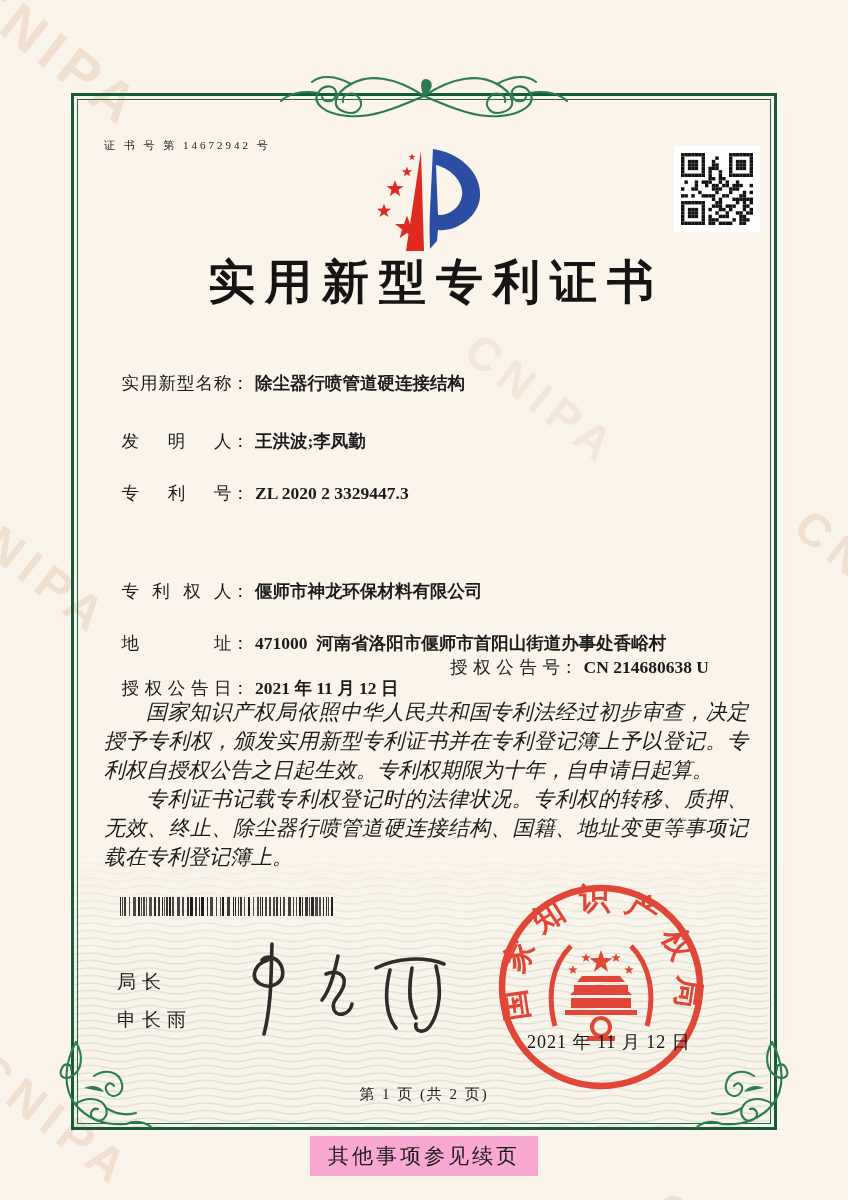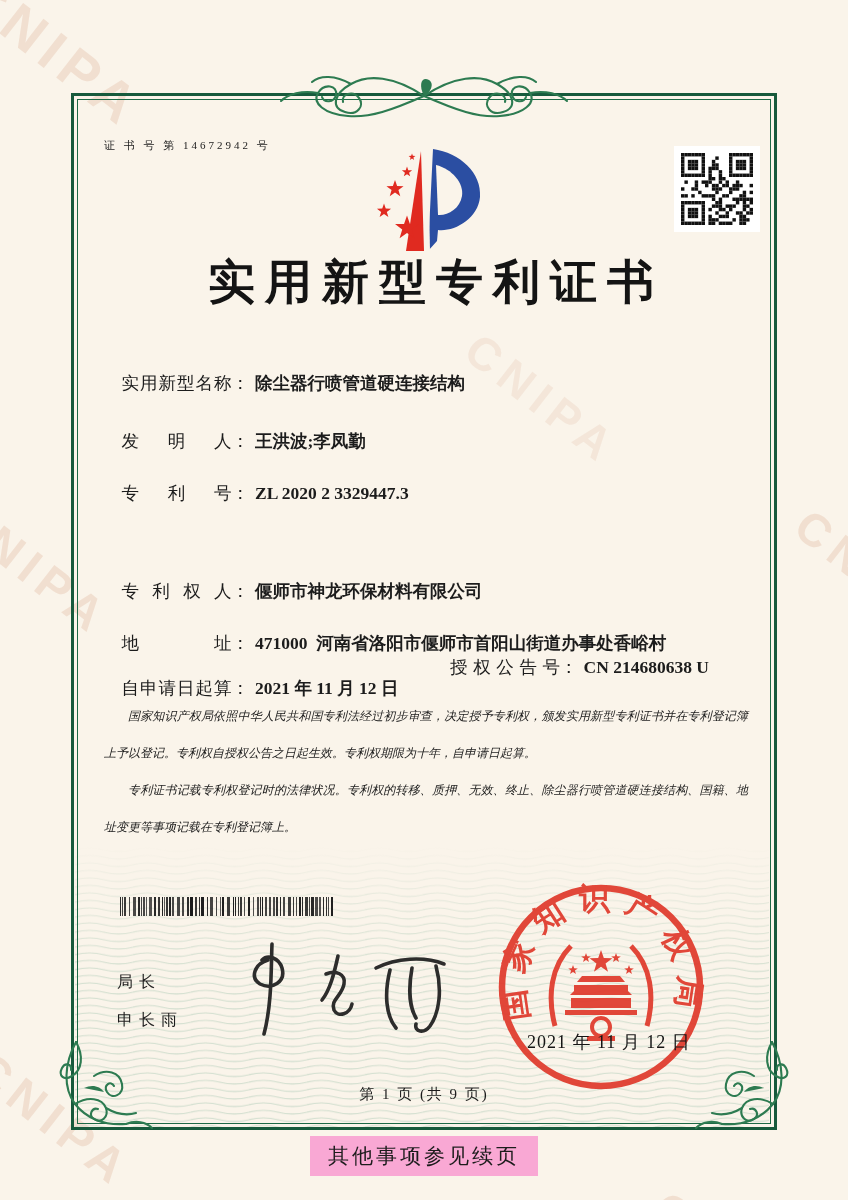--- a/index.html
+++ b/index.html
@@ -41,26 +41,26 @@
     font-size:47px;font-weight:600;letter-spacing:10px;color:#141414;padding-left:12px;
   }
   
   .frow{position:absolute;left:104px;width:642px;font-size:17.5px;white-space:pre-wrap;}
   .flabel{display:inline-block;width:110px;text-align:justify;text-align-last:justify;vertical-align:bottom;}
   .fvalue{margin-left:6px;font-weight:bold;}
   .fpair2{position:absolute;left:346px;top:0;white-space:nowrap;}
   
   .body-text{
     position:absolute;left:104px;top:698px;width:644px;
-    font-size:12px;line-height:37px;text-align:justify;
+    font-size:21px;line-height:29px;text-align:justify;
   }
   .body-text p{margin:0;text-indent:2em;font-style:italic;font-family:"Liberation Serif","DejaVu Serif",serif;}
   
   .barcode{position:absolute;left:120px;top:897px;}
-  .director{position:absolute;left:117px;top:963px;font-size:16px;letter-spacing:6px;line-height:38px;}
+  .director{position:absolute;left:117px;top:963px;font-size:19px;letter-spacing:6px;line-height:38px;}
   .sig{position:absolute;left:238px;top:938px;}
   .seal{position:absolute;left:494px;top:880px;}
   .seal-date{position:absolute;left:527px;top:1030px;font-size:18px;letter-spacing:1px;color:#151515;z-index:5;}
   .page-info{position:absolute;left:0;top:1085px;width:100%;text-align:center;font-size:15px;letter-spacing:2px;}
   .cont-note{
     position:absolute;left:50%;top:1136px;transform:translateX(-50%);
     background:#f9a8d4;padding:6px 18px;font-size:21px;letter-spacing:3px;white-space:nowrap;
   }
 </style>
 </head>
@@ -372,21 +372,21 @@
   <div class="frow" style="top:460px;">
     <span class="flabel">专利号</span><span>：</span><span class="fvalue">ZL 2020 2 3329447.3</span>
   </div>
   <div class="frow" style="top:558px;">
     <span class="flabel">专利权人</span><span>：</span><span class="fvalue">偃师市神龙环保材料有限公司</span>
   </div>
   <div class="frow" style="top:610px;">
     <span class="flabel">地址</span><span>：</span><span class="fvalue">471000  河南省洛阳市偃师市首阳山街道办事处香峪村</span>
   </div>
   <div class="frow" style="top:655px;">
-    <span class="flabel">自申请日起算</span><span>：</span><span class="fvalue">2021 年 11 月 12 日</span>
+    <span class="flabel">授权公告日</span><span>：</span><span class="fvalue">2021 年 11 月 12 日</span>
     <span class="fpair2">
       <span class="flabel">授权公告号</span><span>：</span><span class="fvalue">CN 214680638 U</span>
     </span>
   </div>
 
   <div class="body-text">
     <p>国家知识产权局依照中华人民共和国专利法经过初步审查，决定授予专利权，颁发实用新型专利证书并在专利登记簿上予以登记。专利权自授权公告之日起生效。专利权期限为十年，自申请日起算。</p>
     <p>专利证书记载专利权登记时的法律状况。专利权的转移、质押、无效、终止、除尘器行喷管道硬连接结构、国籍、地址变更等事项记载在专利登记簿上。</p>
   </div>
 
@@ -490,16 +490,16 @@
       <rect x="-27" y="-7" width="54" height="7"></rect>
       <path d="M-31,3 L31,3 L26,-2 L-26,-2 Z" transform="translate(0,0)"></path>
       <rect x="-30" y="6" width="60" height="10"></rect>
       <rect x="-36" y="18" width="72" height="5"></rect>
       <circle cx="0" cy="35" r="9" fill="none" stroke="#e03a2c" stroke-width="4"></circle>
       <rect x="-14" y="44" width="28" height="5"></rect>
     </g>
   </svg>
   <div class="seal-date">2021 年 11 月 12 日</div>
 
-  <div class="page-info">第 1 页 (共 9 页)</div>
+  <div class="page-info">第 1 页 (共 2 页)</div>
   <div class="cont-note">其他事项参见续页</div>
 
 </div>
 
 </body></html>

